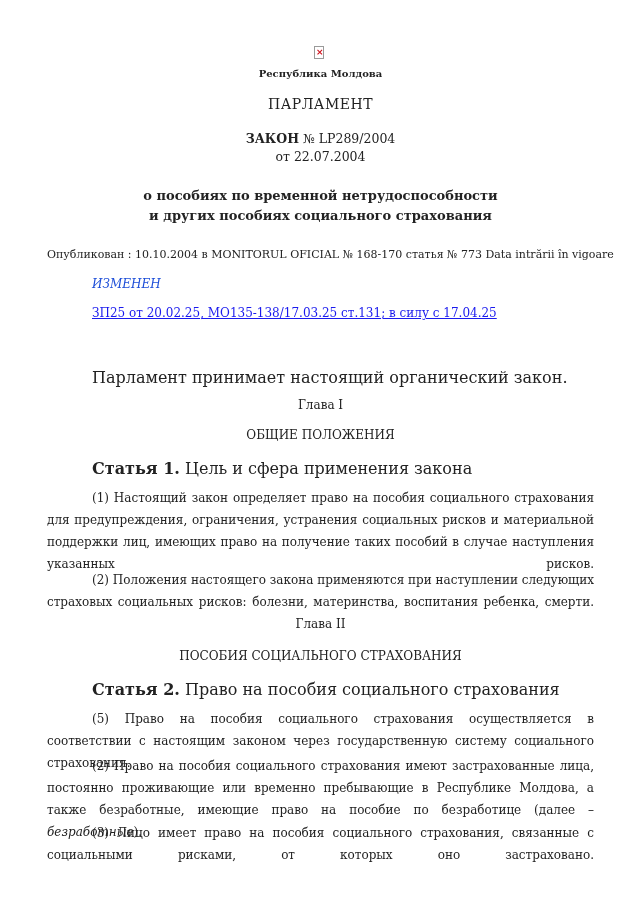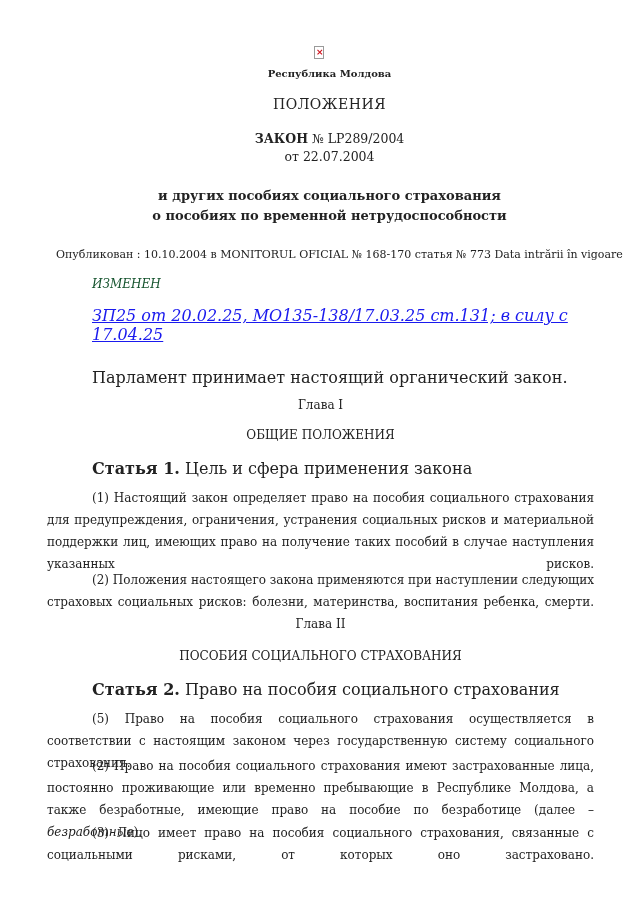--- a/index.html
+++ b/index.html
@@ -2,65 +2,65 @@
 <html><head>
 <meta charset="utf-8">
 <style>
   html, body { margin: 0; padding: 0; background: #ffffff; }
   body {
     width: 640px; height: 905px; overflow: hidden; position: relative;
     font-family: "DejaVu Serif", serif; color: #222222; font-size: 12px;
   }
   .page { position: absolute; left: 47px; top: 0; width: 547px; }
   .center { text-align: center; }
-  .abs { position: absolute; left: 0; width: 547px; margin-left: 9px; }
+  .abs { position: absolute; left: 0; width: 547px; }
   .img-ph {
     position: absolute; left: 267px; top: 46px; width: 10px; height: 13px;
     border: 1px solid #9a9a9a; box-sizing: border-box; background: #fff;
   }
   .img-ph::before {
     content: ""; position: absolute; right: -3px; top: -1px; width: 2px; height: 13px;
     border-left: 1px solid #9a9a9a;
   }
   .img-x { position: absolute; left: 1px; top: 0px; font-size: 9px; line-height: 11px; color: #d0101b; font-family: "DejaVu Sans", sans-serif; font-weight: bold; }
   .country { top: 68px; font-weight: bold; font-size: 10px; }
   .parliament { top: 96px; font-size: 14px; letter-spacing: 0.5px; }
   .law-no { top: 131px; font-size: 12.5px; }
   .law-no b { font-weight: bold; text-align: right; }
   .law-date { top: 149px; font-size: 12.5px; }
   .title { top: 186px; font-weight: bold; font-size: 13px; line-height: 20px; }
   .published { top: 248px; font-size: 11px; white-space: nowrap; }
-  .modified { position: absolute; left: 45px; top: 277px; color: #14532d; font-style: italic; font-size: 12px; }
-  .mod-link { position: absolute; left: 45px; top: 306px; color: #1a1aee; font-style: italic; text-decoration: underline; font-size: 16px; }
+  .modified { position: absolute; left: 45px; top: 277px; color: #1d4ed8; font-style: italic; font-size: 12px; }
+  .mod-link { position: absolute; left: 45px; top: 306px; color: #1a1aee; text-decoration: underline; font-size: 12px; }
   .para {
     position: absolute; left: 0; width: 547px; text-align: justify;
     text-indent: 45px; font-size: 12px; line-height: 22px;
   }
   .para::after { content: ""; display: inline-block; width: 100%; height: 0; }
   .head { position: absolute; left: 0; width: 547px; text-align: center; font-weight: normal; font-size: 12px; }
   .art { position: absolute; left: 45px; font-size: 16px; text-align: center; }
   .art b { font-weight: bold; }
 </style>
 </head>
 <body>
 
 <div class="page">
 
   <div class="img-ph">
       <span class="img-x">×</span>
     </div>
 
   <div class="abs center country">Республика Молдова</div>
-  <div class="abs center parliament">ПОЛОЖЕНИЯ</div>
+  <div class="abs center parliament">ПАРЛАМЕНТ</div>
   <div class="abs center law-no"><b>ЗАКОН</b> <span>№ LP289/2004</span></div>
   <div class="abs center law-date">от 22.07.2004</div>
 
   <div class="abs center title">
+    <div>о пособиях по временной нетрудоспособности</div>
     <div>и других пособиях социального страхования</div>
-    <div>о пособиях по временной нетрудоспособности</div>
   </div>
 
   <div class="abs published" style="left:0">Опубликован : 10.10.2004 в MONITORUL OFICIAL № 168-170 статья № 773 Data intrării în vigoare</div>
 
   <div class="modified">ИЗМЕНЕН</div>
   <a class="mod-link" href="#">ЗП25 от 20.02.25, MO135-138/17.03.25 ст.131; в силу с 17.04.25</a>
 
   <div class="art" style="top:368px;left:45px">Парламент принимает настоящий органический закон.</div>
 
   <div class="head" style="top:398px">Глава I</div>

